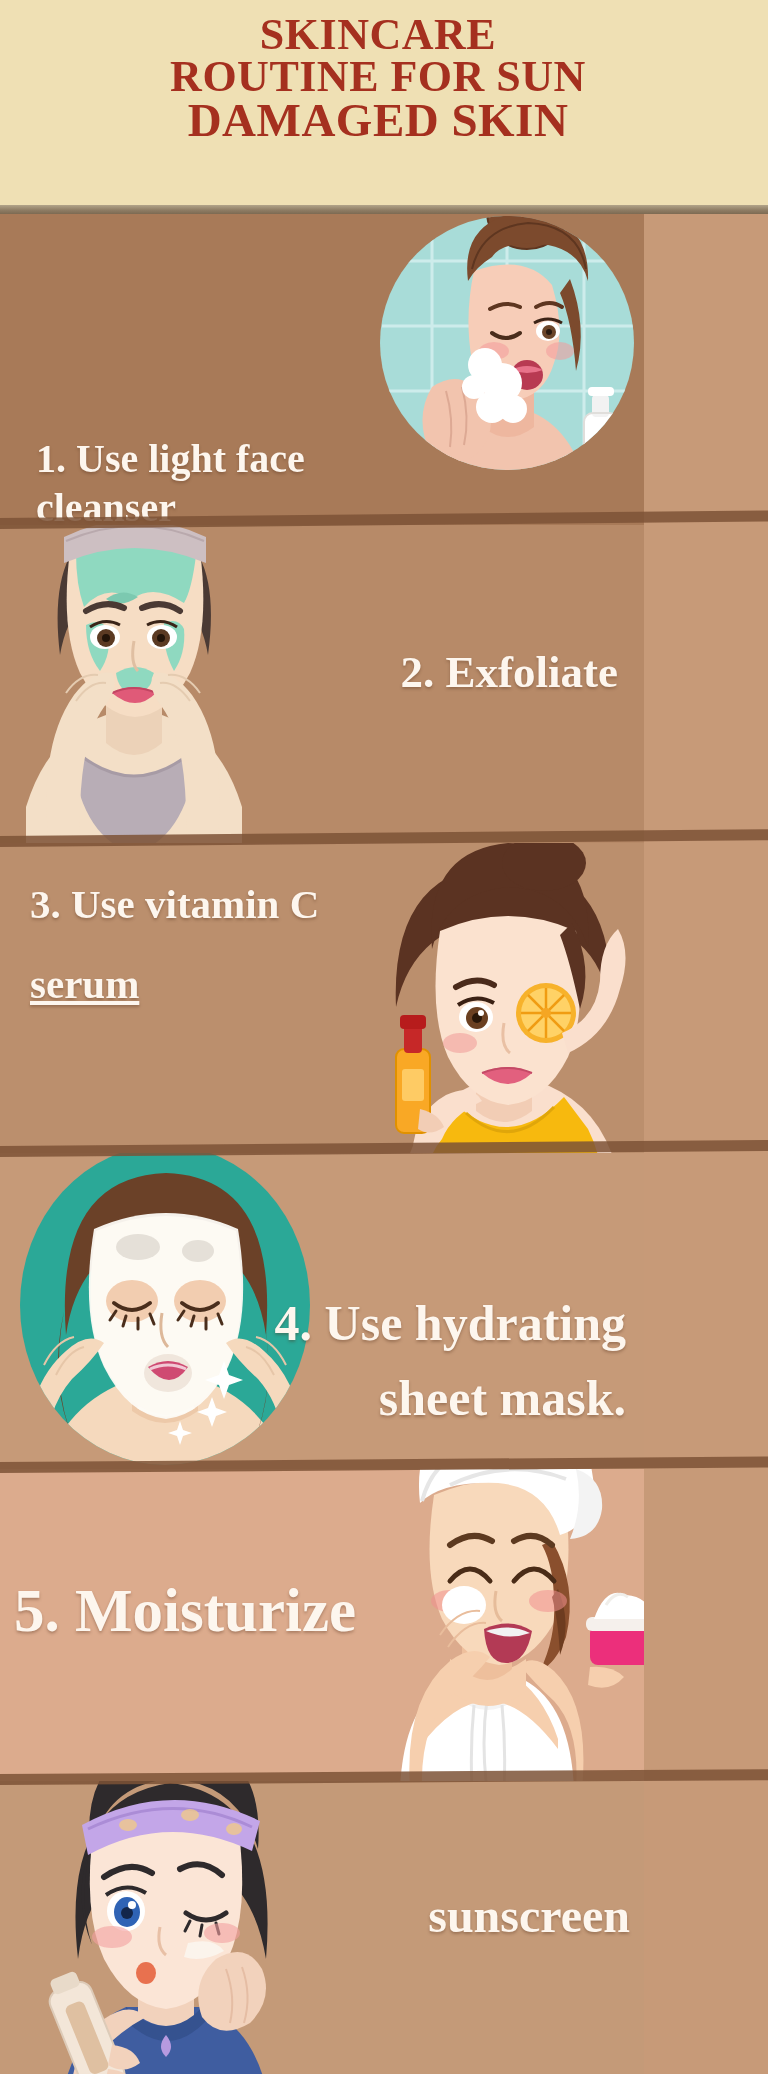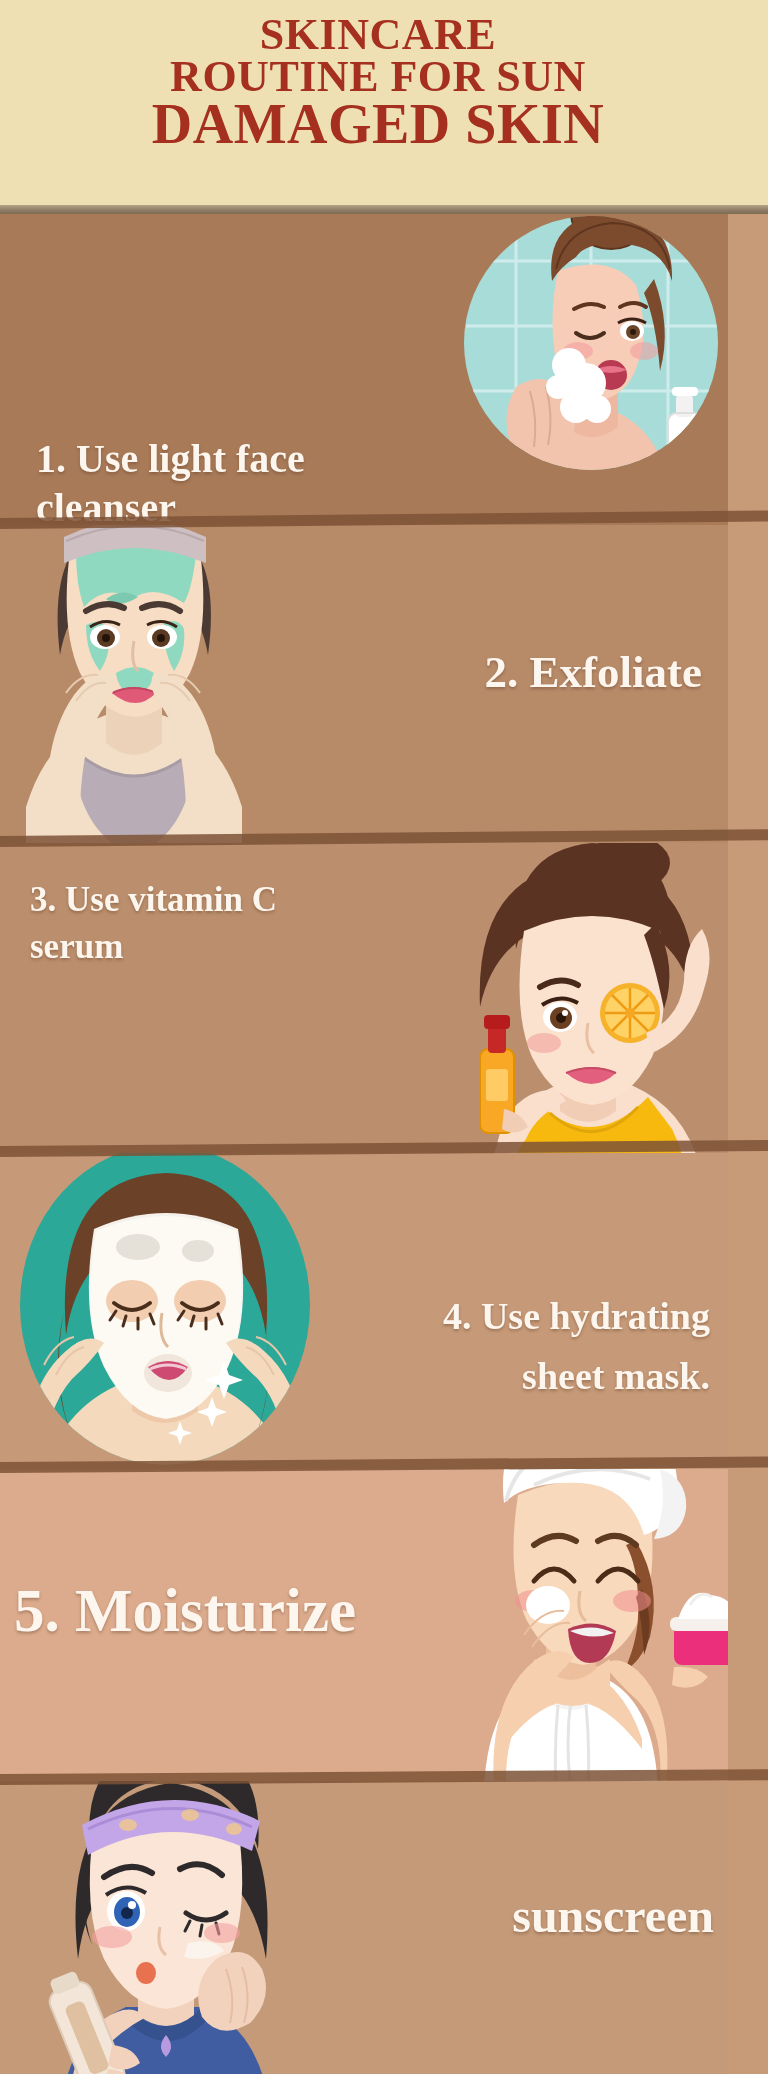--- a/index.html
+++ b/index.html
@@ -15,29 +15,29 @@
   }
   .header .title{
     position:absolute;left:0;top:14px;width:756px;text-align:center;
     color:#a5301f;font-family:"Liberation Serif",serif;font-weight:bold;
     font-size:45px;line-height:0.95;letter-spacing:0.5px;
     text-transform:uppercase;
   }
   .header .title span{display:block;}
   .header .title .l1{font-size:44px;}
   .header .title .l2{font-size:44px;}
-  .header .title .l3{font-size:56px;font-family:Liberation Serif, serif;}
+  .header .title .l3{font-size:47px;font-family:Liberation Serif, serif;}
   .hdr-shadow{
     position:absolute;left:0;top:205px;width:768px;height:9px;
     background:linear-gradient(180deg,#b2a489 0%,#8d7b63 60%,#7d6a52 100%);
     z-index:31;
   }
 
   
-  .band{position:absolute;left:0;width:728px;overflow:hidden;}
+  .band{position:absolute;left:0;width:644px;overflow:hidden;}
   .band-divider{
     position:absolute;left:-10px;width:790px;height:11px;
     background:#7d5236;opacity:.85;z-index:25;
     transform-origin:left center;
   }
 
   
   .b1{background:#a87a58;}
   .b2{background:#b78a68;}
   .b3{background:#bb8f6d;}
@@ -48,22 +48,22 @@
   
   .caption{
     position:absolute;z-index:20;color:#fdf6ee;
     font-family:"Liberation Serif",serif;font-weight:bold;
     line-height:1.22;
     text-shadow:0 2px 3px rgba(80,45,25,.35);
   }
   .caption .ln{display:block;white-space:nowrap;}
   .cap-1{left:36px;top:222px;font-size:40px;}
   .cap-2{right:26px;top:645px;font-size:45px;text-align:center;}
-  .cap-3{left:30px;top:678px;font-size:35px;}
-  .cap-4{right:18px;top:950px;font-size:38px;text-align:right;}
+  .cap-3{left:30px;top:678px;font-size:41px;}
+  .cap-4{right:18px;top:950px;font-size:50px;text-align:right;}
   .cap-5{left:14px;top:1190px;font-size:61px;}
   .cap-6{right:14px;top:1405px;font-size:48px;text-align:right;}
 
   
   .art{position:absolute;z-index:15;}
   .art svg{display:block;}
 </style>
 </head>
 <body>
 
@@ -267,21 +267,21 @@
         <rect x="96" y="212" width="34" height="84" rx="8" fill="none" stroke="#e09100" stroke-width="2"></rect>
         <rect x="104" y="188" width="18" height="28" rx="4" fill="#c62828"></rect>
         <rect x="100" y="178" width="26" height="14" rx="4" fill="#b71c1c"></rect>
         <rect x="102" y="232" width="22" height="32" rx="3" fill="#ffd77a" opacity=".75"></rect>
 
         <path d="M120 272 q18 4 24 18 q-14 10 -26 2z" fill="#f2cdb5"></path>
       </svg>
     </div>
     <div class="caption cap-3" style="top:36px;left:30px;">
       <span class="ln">3. Use vitamin C</span>
-      <span class="ln" style="margin-top:4px;">serum</span>
+      <span class="ln" style="margin-top:30px;text-decoration:underline;">serum</span>
     </div>
   </div>
   <div class="band-divider" style="top:1146px;transform:rotate(-0.45deg);"></div>
 
   <div class="band b4" style="top:1153px;height:316px;">
     <div class="art" style="left:10px;top:-18px;">
       <svg width="310" height="330" viewBox="0 0 310 330">
         <defs>
             <clipPath id="c4">
               <ellipse cx="155" cy="170" rx="145" ry="160"></ellipse>

